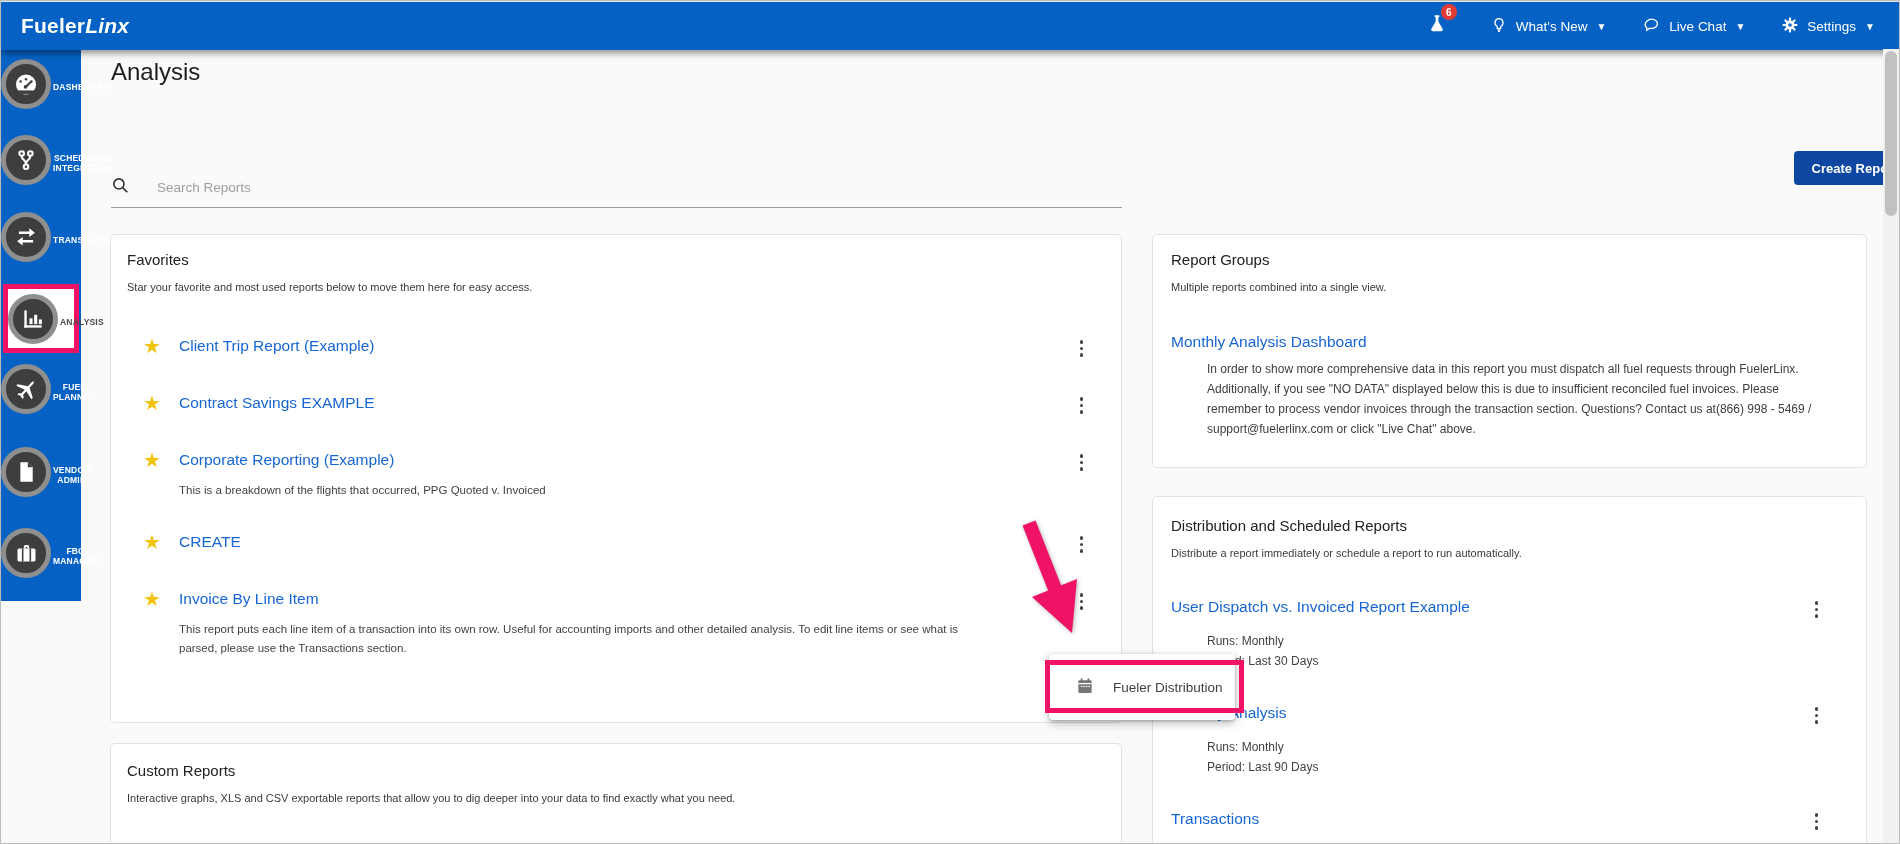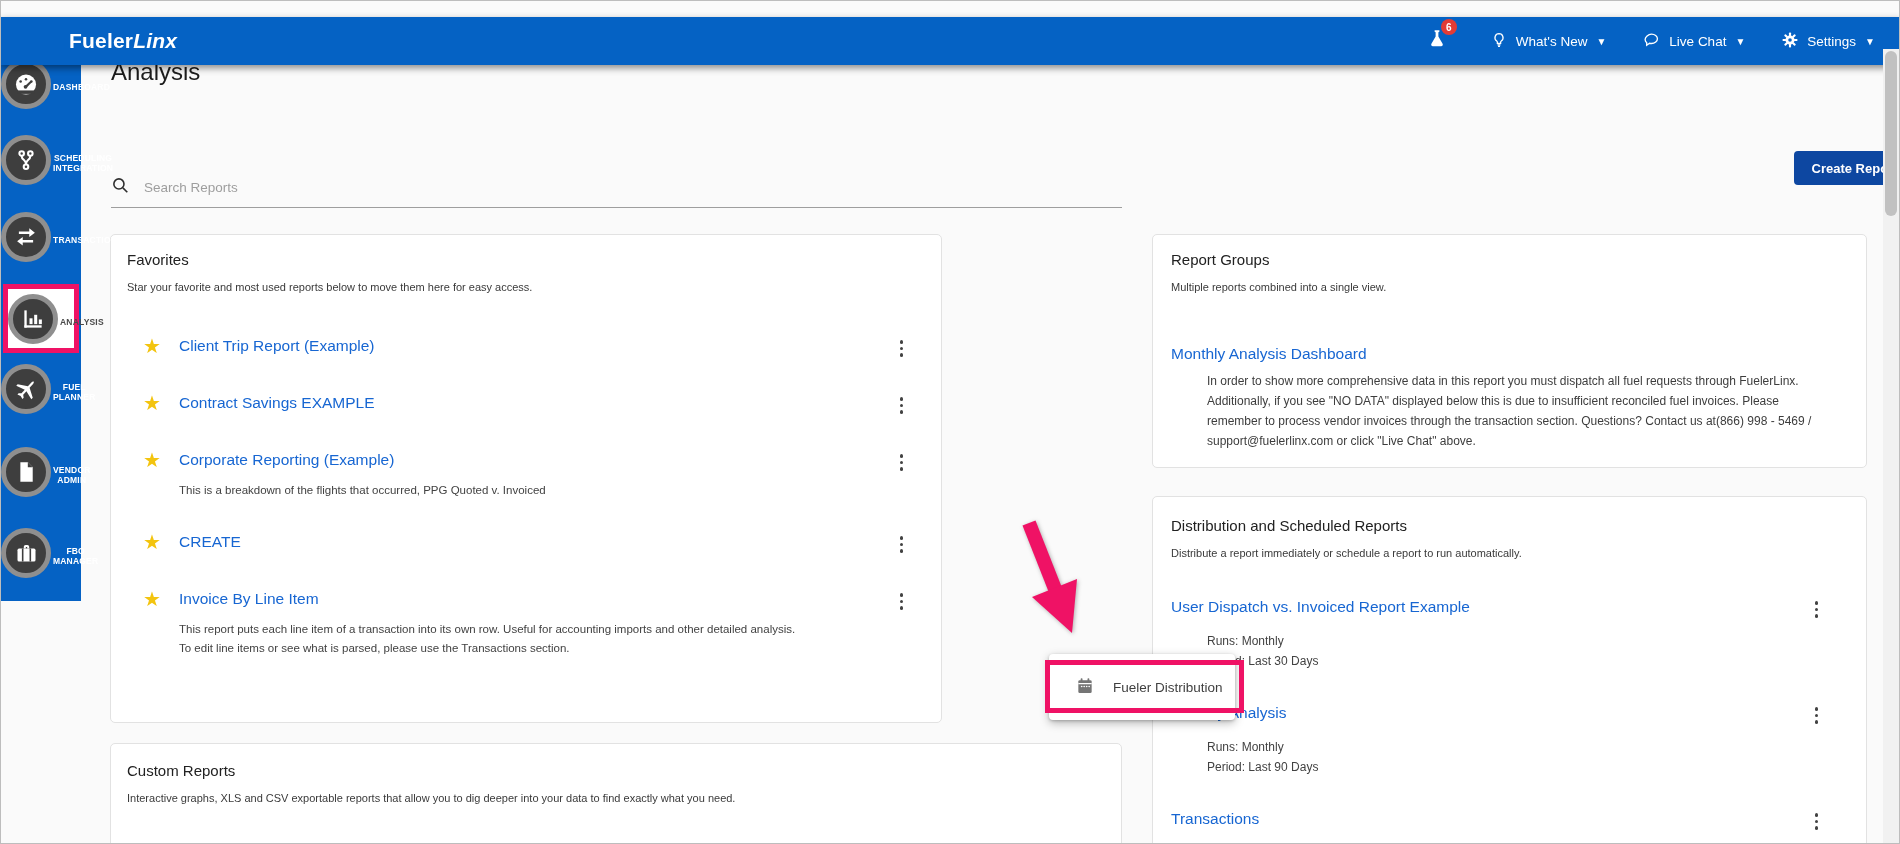--- a/index.html
+++ b/index.html
@@ -5,23 +5,23 @@
   * { margin:0; padding:0; box-sizing:border-box; }
   html,body { background:#e8e8e8; }
   .app {
     position:relative; width:1900px; height:844px; overflow:hidden;
     background:#fafafa; border:1px solid #bdbdbd;
     font-family:"Liberation Sans", sans-serif;
   }
 
   
   .navbar {
-    position:absolute; left:0; top:16px; width:1900px; height:48px;
+    position:absolute; left:0; top:1px; width:1900px; height:48px;
     background:#0562C4; display:flex; align-items:center; justify-content:space-between;
-    box-shadow:0 3px 7px rgba(0,0,0,.45); z-index:30; color:#fff;padding-left:48px;
+    box-shadow:0 3px 7px rgba(0,0,0,.45); z-index:30; color:#fff;
   }
   .brand { margin-left:20px; font-size:21px; font-weight:700; letter-spacing:.2px; cursor:pointer; }
   .brand em { font-style:italic; }
   .nav-right { display:flex; align-items:center; gap:36px; margin-right:26px; }
   .nav-item { display:flex; align-items:center; gap:8px; font-size:13.5px; font-weight:400; cursor:pointer; }
   .caret { font-size:10px; margin-left:1px; }
   .notif { position:relative; margin-right:6px; cursor:pointer; }
   .badge {
     position:absolute; top:-8px; right:-9px; min-width:16px; height:16px; border-radius:8px;
     background:#E23B35; color:#fff; font-size:10px; font-weight:700;
@@ -41,49 +41,49 @@
   }
   .side-item.active .side-label { color:#4a4a4a; }
 
   
   .page-title { position:absolute; left:110px; top:57px; font-size:24px; font-weight:400; color:#1c1c1c; }
   .search-row {
     position:absolute; left:110px; top:166px; width:1011px; height:41px;
     display:flex; align-items:center; border-bottom:1px solid #9e9e9e;
   }
   .search-row input {
-    border:0; outline:none; background:transparent; flex:1; margin-left:14px;
+    border:0; outline:none; background:transparent; flex:1; margin-left:27px;
     font-size:13.5px; color:#333; font-family:"Liberation Sans", sans-serif;
   }
   .search-row input::placeholder { color:#9e9e9e; }
   .btn-primary {
     position:absolute; left:1745px; top:150px; width:121px; height:34px;
     background:#0D47A1; color:#fff; border:0; border-radius:4px;
     font-size:13px; font-weight:700; font-family:"Liberation Sans", sans-serif; cursor:pointer;margin-left:48px;
   }
 
   
   .card { position:absolute; background:#fff; border:1px solid #e2e2e2; border-radius:5px; }
   .card-title { font-size:15px; font-weight:500; color:#212121; }
   .card-sub { margin-top:13px; font-size:11px; color:#3a3a3a; }
 
-  .card-fav { left:109px; top:233px; width:832px; height:489px; padding:16px 20px 0 16px; }
+  .card-fav { left:109px; top:233px; width:1012px; height:489px; padding:16px 20px 0 16px; }
   .fav-list { margin-top:38px; }
   .fav-item { position:relative; margin-bottom:27px; }
   .fav-row { display:flex; align-items:center; height:30px; gap:16px; padding-left:14px; }
   .star { color:#F3C40F; font-size:20px; line-height:20px; width:22px; text-align:center; }
   .link { color:#1766D2; font-size:15.5px; font-weight:500; text-decoration:none; cursor:pointer;text-align:right; }
   .fav-desc { margin:6px 120px 0 52px; font-size:11.5px; line-height:19px; color:#424242; max-width:880px; }
   .dots { position:absolute; right:14px; top:5px; display:flex; flex-direction:column; gap:3px; padding:4px; cursor:pointer; }
   .dots i { width:3.5px; height:3.5px; border-radius:50%; background:#424242; }
 
   .card-custom { left:109px; top:742px; width:1012px; height:160px; padding:18px 20px 0 16px; }
 
   .card-groups { left:1151px; top:233px; width:715px; height:234px; padding:16px 18px 0 18px; }
-  .group-link { display:inline-block; margin-top:52px; }
+  .group-link { display:inline-block; margin-top:40px; }
   .group-desc { margin:8px 20px 0 36px; font-size:12px; line-height:20px; color:#3d3d3d; }
 
   .card-dist { left:1151px; top:495px; width:715px; height:380px; padding:20px 18px 0 18px; }
   .dist-list { margin-top:36px; }
   .dist-item { position:relative; margin-bottom:30px; }
   .dist-item .link { line-height:24px; }
   .dist-meta { margin:12px 0 0 36px; font-size:12px; line-height:20px; color:#424242; }
   .dist-item .dots { right:26px; top:2px; }
 
   

